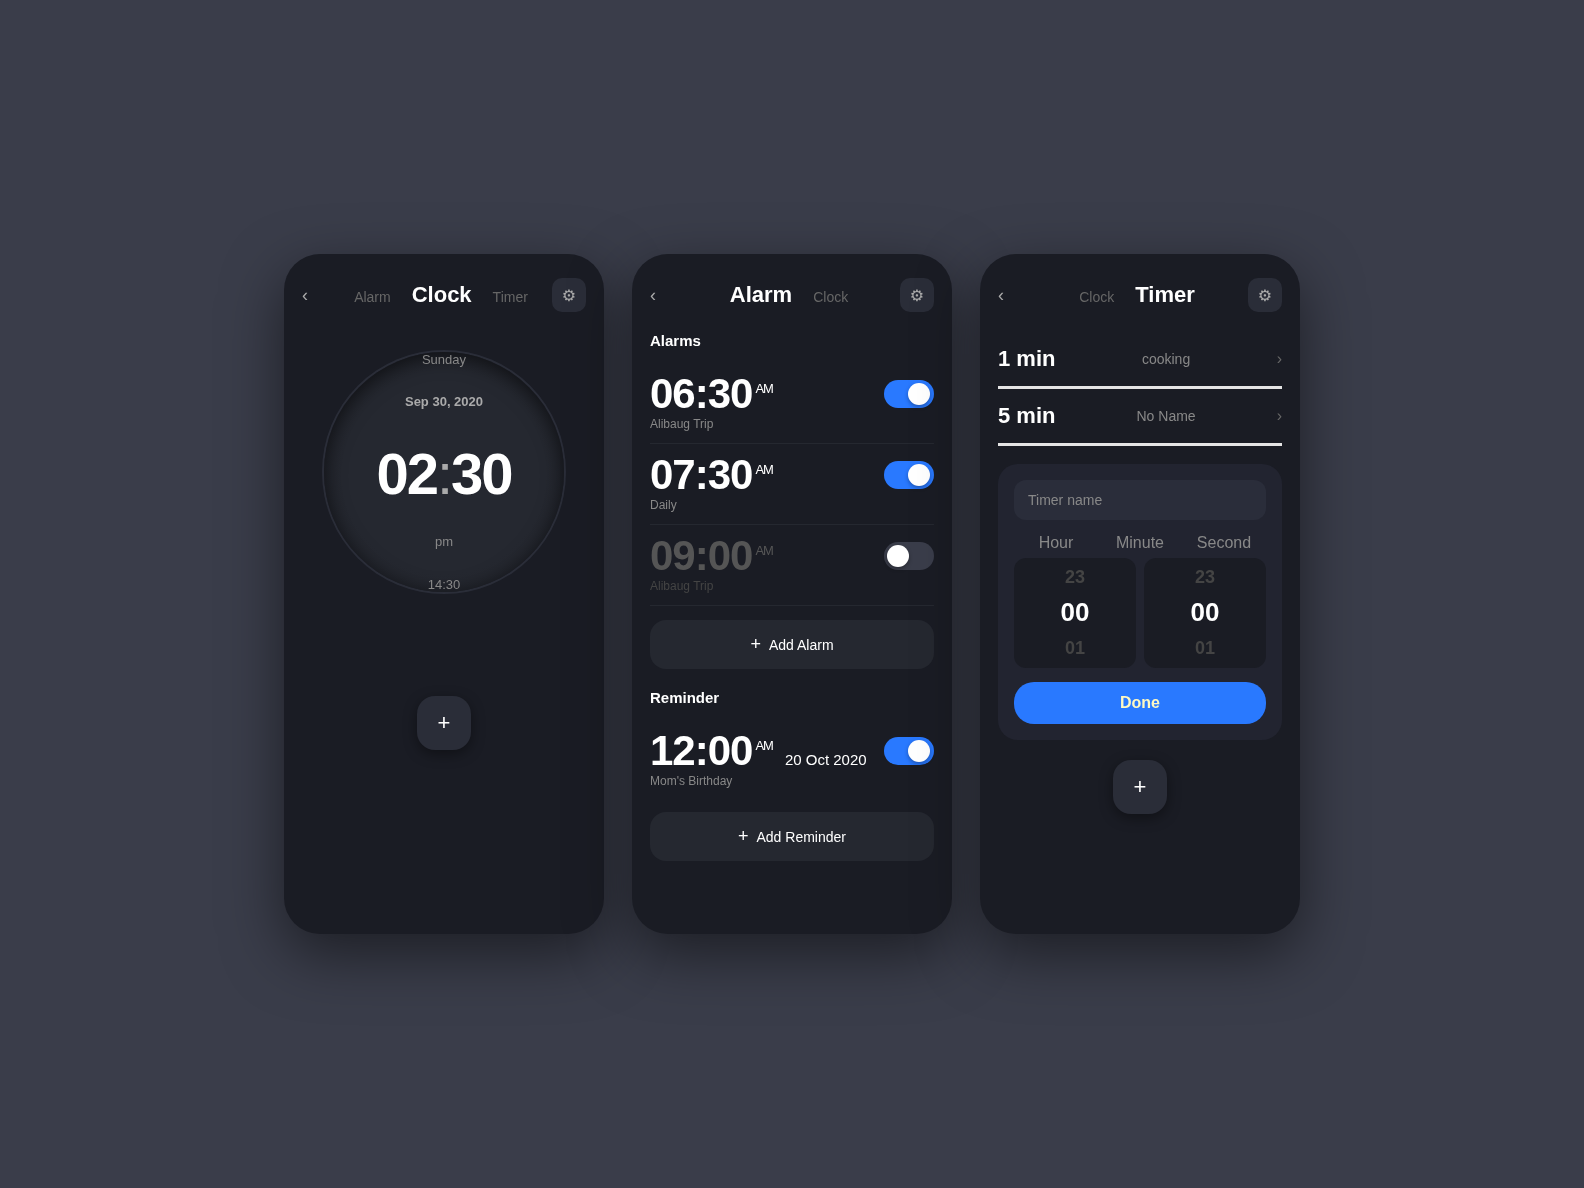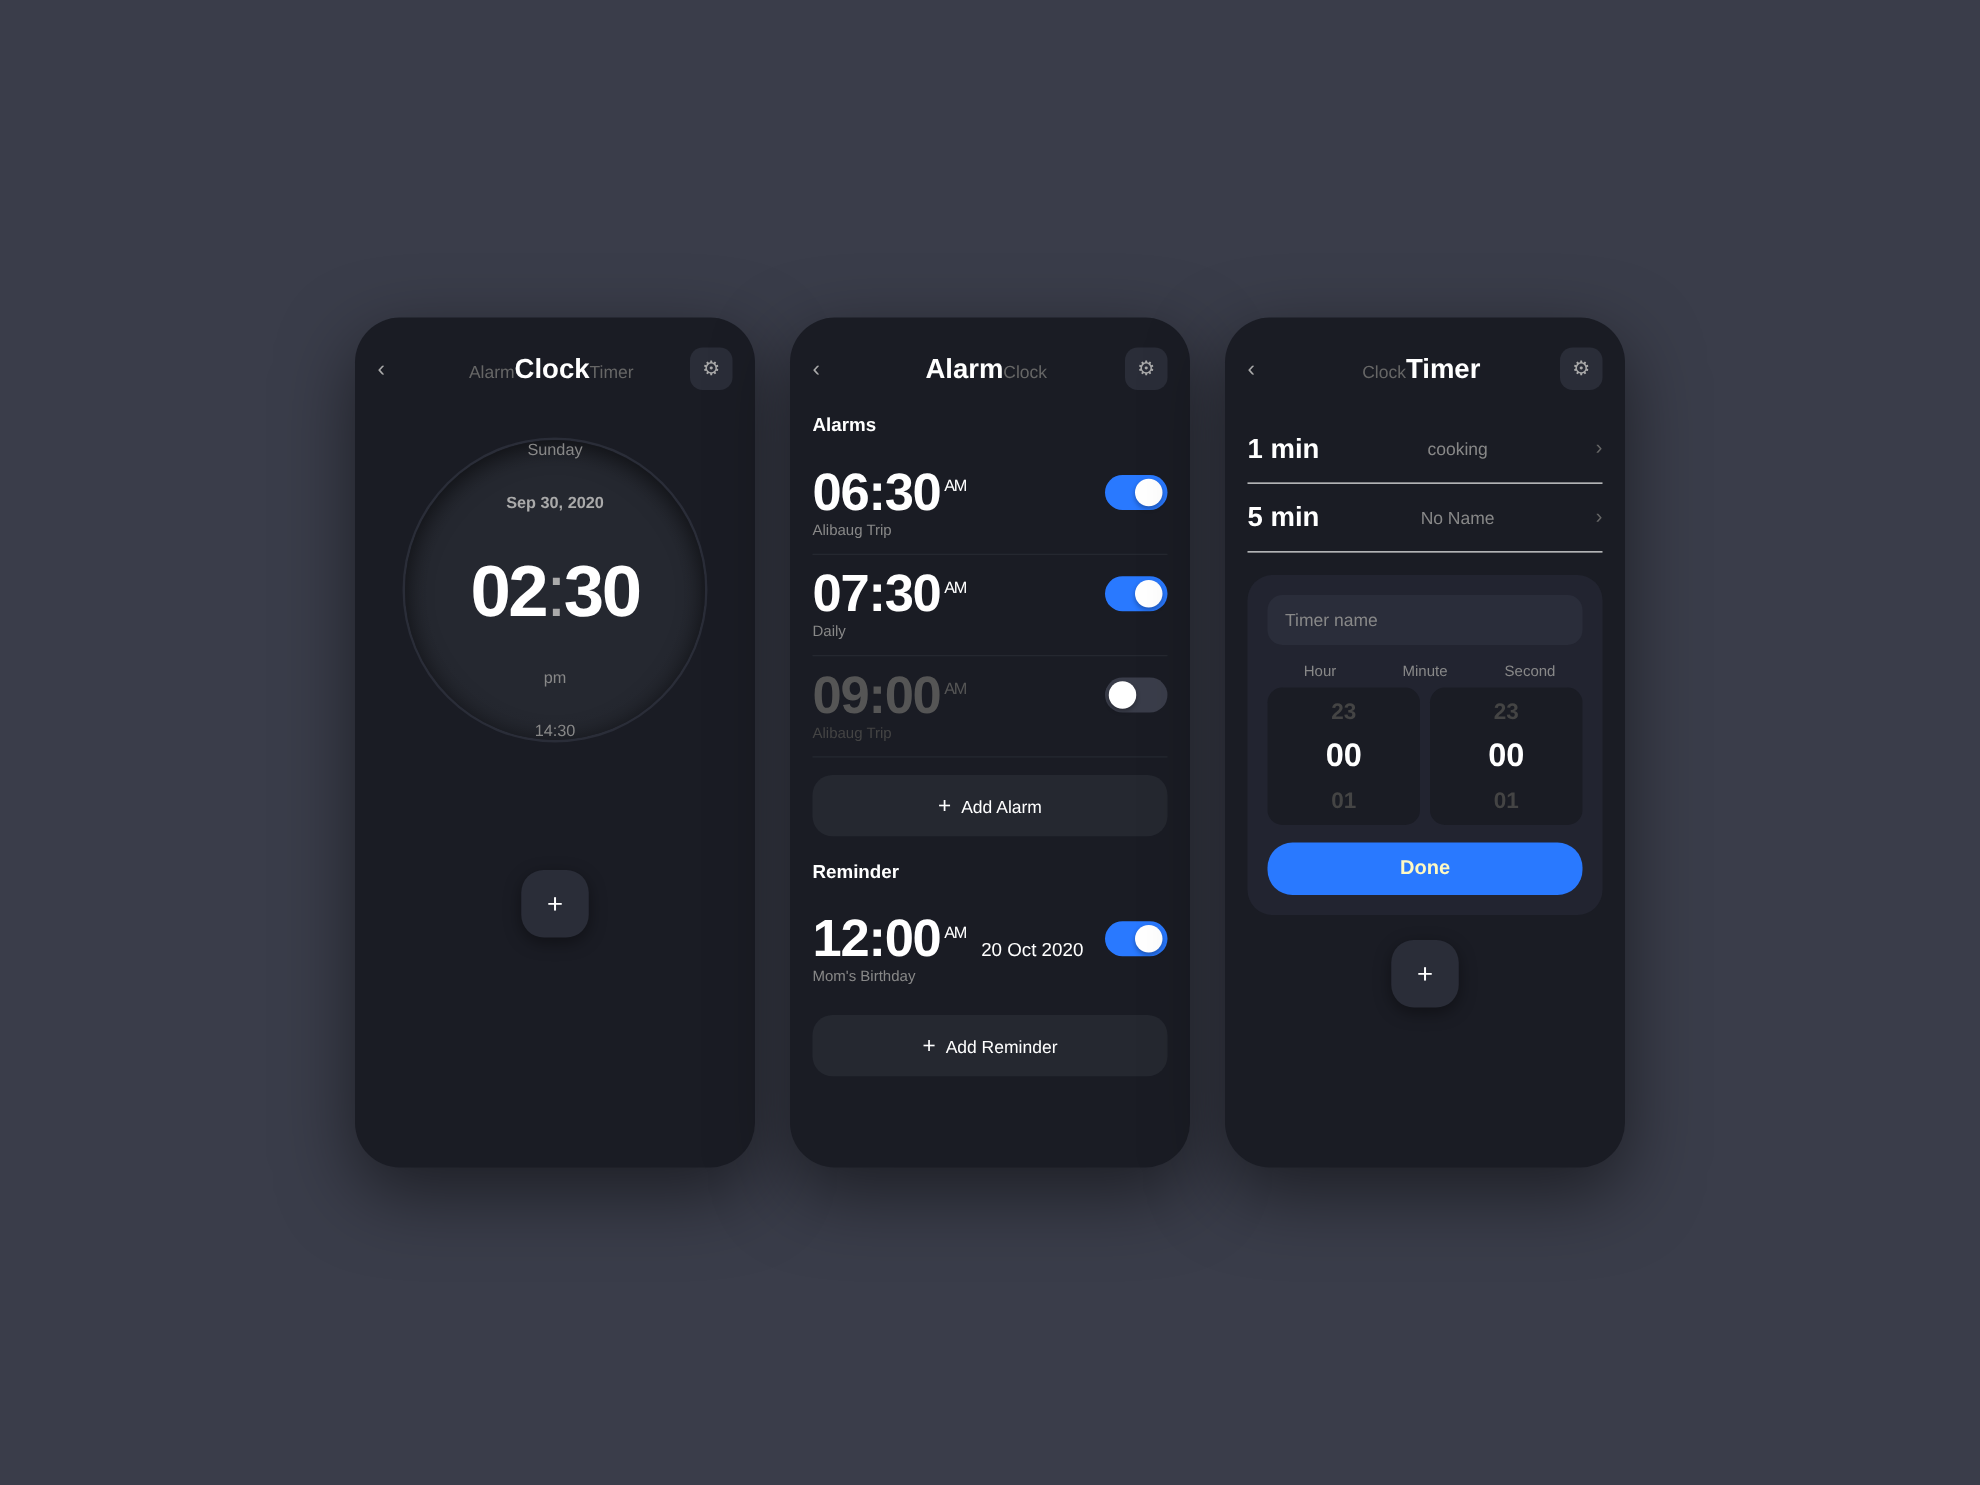--- a/index.html
+++ b/index.html
@@ -39,21 +39,21 @@
       padding: 4px 0;
     }
     .nav-back {
       color: #aaa;
       font-size: 18px;
       cursor: pointer;
       width: 28px;
     }
     .nav-tabs {
       display: flex;
-      gap: 0;
+      gap: 21px;
       align-items: baseline;
     }
     .nav-tab {
       color: #666;
       font-size: 14px;
       font-weight: 500;
     }
     .nav-tab.active {
       color: #fff;
       font-size: 22px;
@@ -257,21 +257,21 @@
     }
 
     
     .timer-screen {}
     .timer-list { margin-bottom: 10px; }
     .timer-row {
       display: flex;
       align-items: center;
       justify-content: space-between;
       padding: 14px 0;
-      border-bottom: 1px solid #e5e5e5;
+      border-bottom: 3px solid #e5e5e5;
     }
     .timer-duration {
       color: #fff;
       font-size: 22px;
       font-weight: 700;
     }
     .timer-name {
       color: #888;
       font-size: 14px;
     }
@@ -294,21 +294,21 @@
       margin-bottom: 14px;
       width: 100%;
     }
     .picker-header {
       display: flex;
       justify-content: space-around;
       margin-bottom: 6px;
     }
     .picker-col-label {
       color: #888;
-      font-size: 12px;
+      font-size: 16px;
       font-weight: 500;
       text-align: center;
       flex: 1;
     }
     .picker-container {
       display: flex;
       gap: 8px;
       justify-content: space-between;
     }
     .picker-col {

